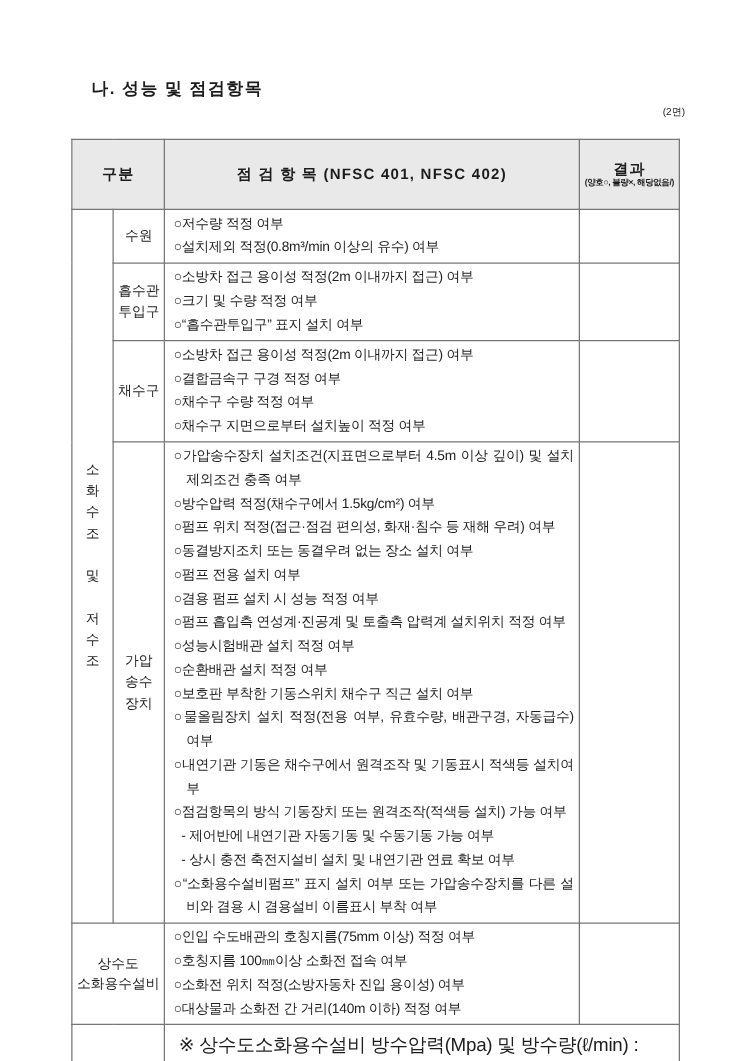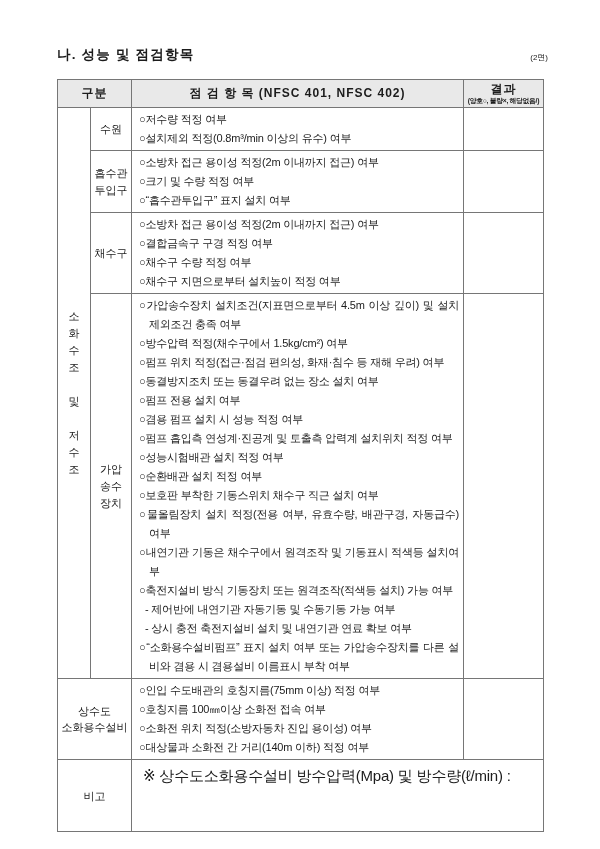--- a/index.html
+++ b/index.html
@@ -5,27 +5,27 @@
   html,body{margin:0;padding:0;background:#fff;}
   body{
     width:600px;height:849px;position:relative;
     font-family:"Liberation Sans","DejaVu Sans",sans-serif;
     color:#1c1c1c;-webkit-font-smoothing:antialiased;
   }
   .page{position:relative;width:600px;height:849px;overflow:hidden;}
 
   .title-row{display:flex;justify-content:space-between;align-items:flex-end;
     margin:46px 52px 15px 57px;}
-  .doc-title{font-size:13.5px;font-weight:bold;letter-spacing:1.2px;margin:0;}
+  .doc-title{font-size:13.5px;font-weight:bold;letter-spacing:1.2px;margin:16px;}
   .page-marker{font-size:8px;color:#222;padding-bottom:1px;}
 
   table.checklist{border-collapse:collapse;margin-left:57px;width:486px;table-layout:fixed;}
   .checklist th,.checklist td{border:1px solid #767676;}
   .checklist thead th{background:#e9e9e9;font-size:12px;font-weight:bold;
-    padding:2px 0;text-align:center;vertical-align:middle;letter-spacing:1px;}
+    padding:16px 0;text-align:center;vertical-align:middle;letter-spacing:1px;}
   .rh-title{font-size:12px;line-height:14px;letter-spacing:1px;}
   .rh-sub{font-size:6.8px;line-height:9px;font-weight:bold;letter-spacing:-0.3px;}
 
   .group-cell{vertical-align:middle;text-align:center;font-size:11px;padding:2px 0;}
   .vchar{height:17px;line-height:17px;}
   .sub-cell{text-align:center;vertical-align:middle;font-size:11px;line-height:17px;padding:0 1px;margin-left:31px;}
   .wide-cell{text-align:center;vertical-align:middle;font-size:11px;line-height:16px;padding:16px 2px;margin-left:46px;}
   .items-cell{padding:2px 4px 2px 7px;font-size:11px;vertical-align:middle;margin-top:40px;}
   .item{line-height:19px;text-align:justify;padding-left:10px;text-indent:-10px;
     letter-spacing:-0.2px;}
@@ -123,21 +123,21 @@
             <div class="item">○펌프 위치 적정(접근·점검 편의성, 화재·침수 등 재해 우려) 여부</div>
             <div class="item">○동결방지조치 또는 동결우려 없는 장소 설치 여부</div>
             <div class="item">○펌프 전용 설치 여부</div>
             <div class="item">○겸용 펌프 설치 시 성능 적정 여부</div>
             <div class="item">○펌프 흡입측 연성계·진공계 및 토출측 압력계 설치위치 적정 여부</div>
             <div class="item">○성능시험배관 설치 적정 여부</div>
             <div class="item">○순환배관 설치 적정 여부</div>
             <div class="item">○보호판 부착한 기동스위치 채수구 직근 설치 여부</div>
             <div class="item">○물올림장치 설치 적정(전용 여부, 유효수량, 배관구경, 자동급수) 여부</div>
             <div class="item">○내연기관 기동은 채수구에서 원격조작 및 기동표시 적색등 설치여부</div>
-            <div class="item">○축전지설비 방식 기동장치 또는 원격조작(적색등 설치) 가능 여부</div>
+            <div class="item">○점검항목의 방식 기동장치 또는 원격조작(적색등 설치) 가능 여부</div>
             <div class="item sub-item">- 제어반에 내연기관 자동기동 및 수동기동 가능 여부</div>
             <div class="item sub-item">- 상시 충전 축전지설비 설치 및 내연기관 연료 확보 여부</div>
             <div class="item">○“소화용수설비펌프” 표지 설치 여부 또는 가압송수장치를 다른 설비와 겸용 시 겸용설비 이름표시 부착 여부</div>
           </td>
           <td class="result-cell"></td>
         </tr>
         <tr>
           <td class="wide-cell" colspan="2">
             <div>상수도</div>
             <div>소화용수설비</div>

